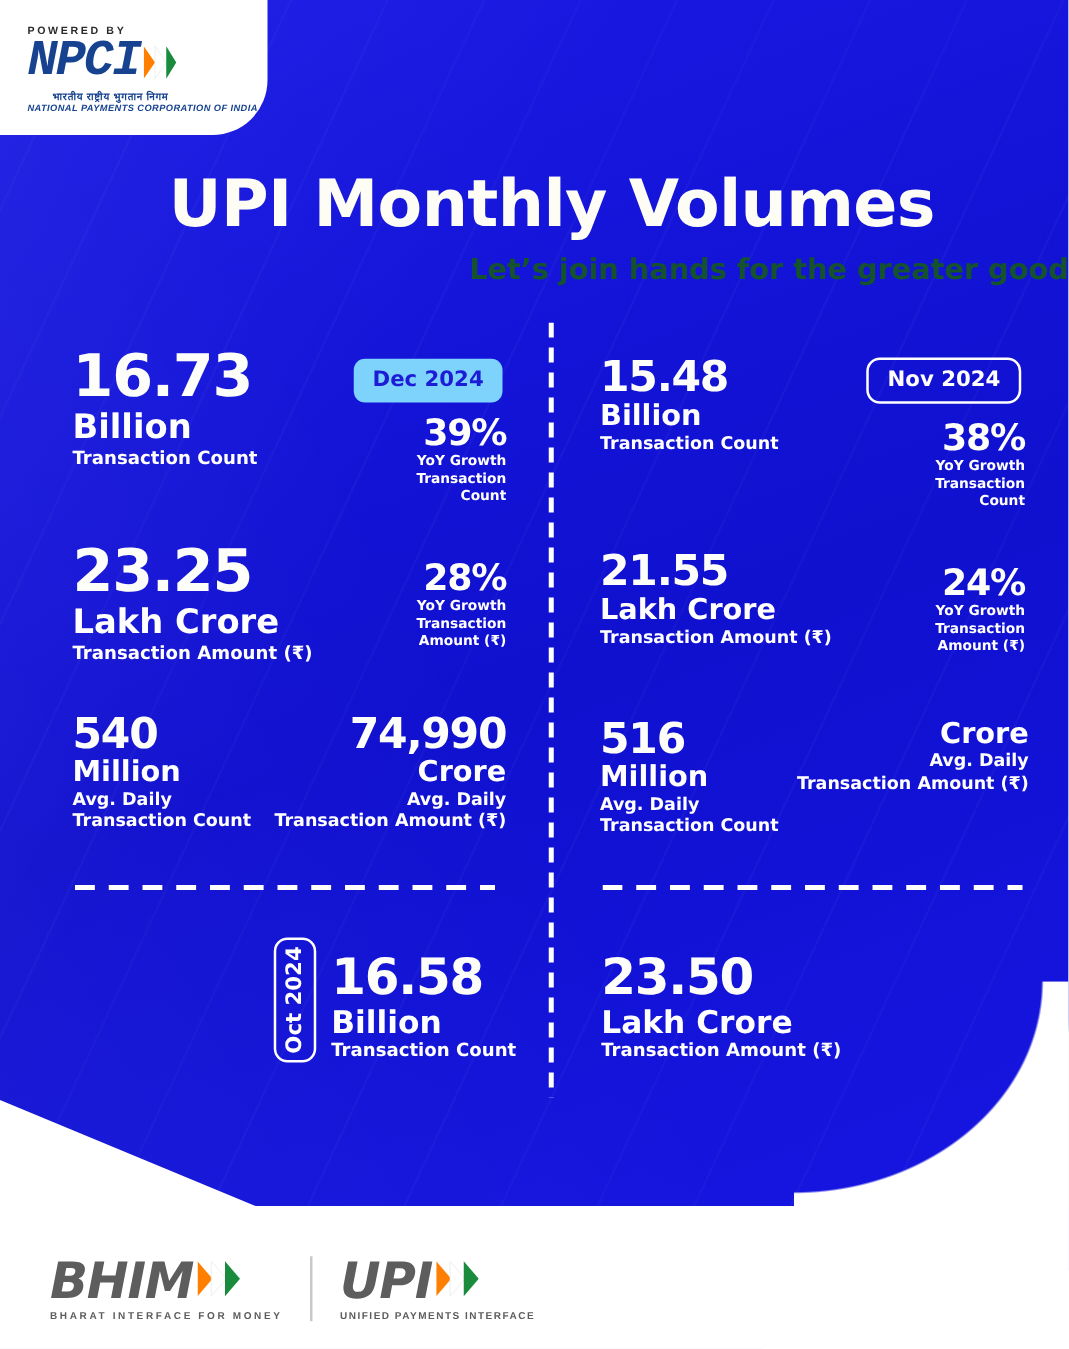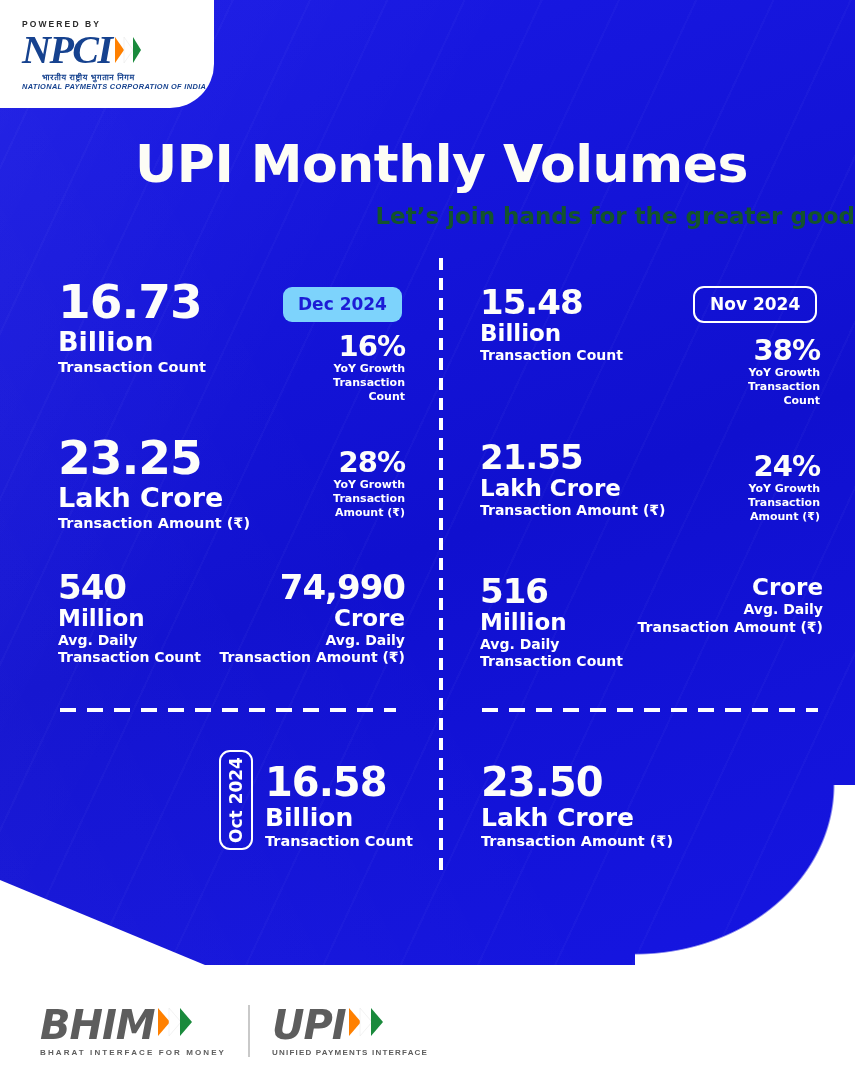--- a/index.html
+++ b/index.html
@@ -59,21 +59,21 @@
   }
   .powered-by{
     font-size:8.5px; letter-spacing:2.1px;
     font-weight:700; color:#2b2b2b;
     margin-bottom:1px;
   }
   .npci-row{ display:flex; align-items:center; gap:1px; }
   .npci-word{
     font-size:40px; font-weight:700; font-style:italic;
     letter-spacing:-1.5px; color:#16428f;
-    font-family:Liberation Serif, serif;
+    font-family:Liberation Mono, monospace;
     line-height:1;
   }
   .tri-arrow{ display:inline-block; width:26px; height:30px; margin-left:2px; }
   .npci-hindi{
     font-size:8px; color:#16428f; font-weight:700;
     margin-top:1px; letter-spacing:.6px;margin-left:20px;
   }
   .npci-sub{
     font-size:7.4px; color:#16428f; font-weight:700;
     letter-spacing:.35px; font-style:italic;
@@ -207,21 +207,21 @@
   #oct-count  { left:265px; top:762px; }
   #oct-amount { left:481px; top:762px; }
 
   
   .footer{
     position:absolute;
     left:40px; bottom:22px;
     display:flex; align-items:center; gap:22px;
   }
   .mark{ display:flex; flex-direction:column; align-items:flex-start; }
-  .mark-row{ display:flex; align-items:flex-start; gap:3px; }
+  .mark-row{ display:flex; align-items:flex-end; gap:3px; }
   .mark-word{
     font-family:"DejaVu Sans", sans-serif;
     font-weight:700; font-style:italic;
     font-size:40px; letter-spacing:-1px;
     color:#5d5d5d;
     line-height:1;
   }
   .mark-sub{
     font-size:8px; letter-spacing:2.1px;
     color:#5d5d5d; font-weight:600;
@@ -269,21 +269,21 @@
     <span class="vtext">Oct 2024</span>
   </div>
 
   <div class="stat" id="dec-count">
     <div class="big">16.73</div>
     <div class="unit">Billion</div>
     <div class="lbl">Transaction Count</div>
   </div>
 
   <div class="stat growth right-align" id="dec-count-yoy">
-    <div class="big">16%</div>
+    <div class="big">39%</div>
     <div class="lbl">YoY Growth</div>
     <div class="lbl">Transaction</div>
     <div class="lbl">Count</div>
   </div>
 
   <div class="stat" id="dec-amount">
     <div class="big">23.25</div>
     <div class="unit">Lakh Crore</div>
     <div class="lbl">Transaction Amount (₹)</div>
   </div>

